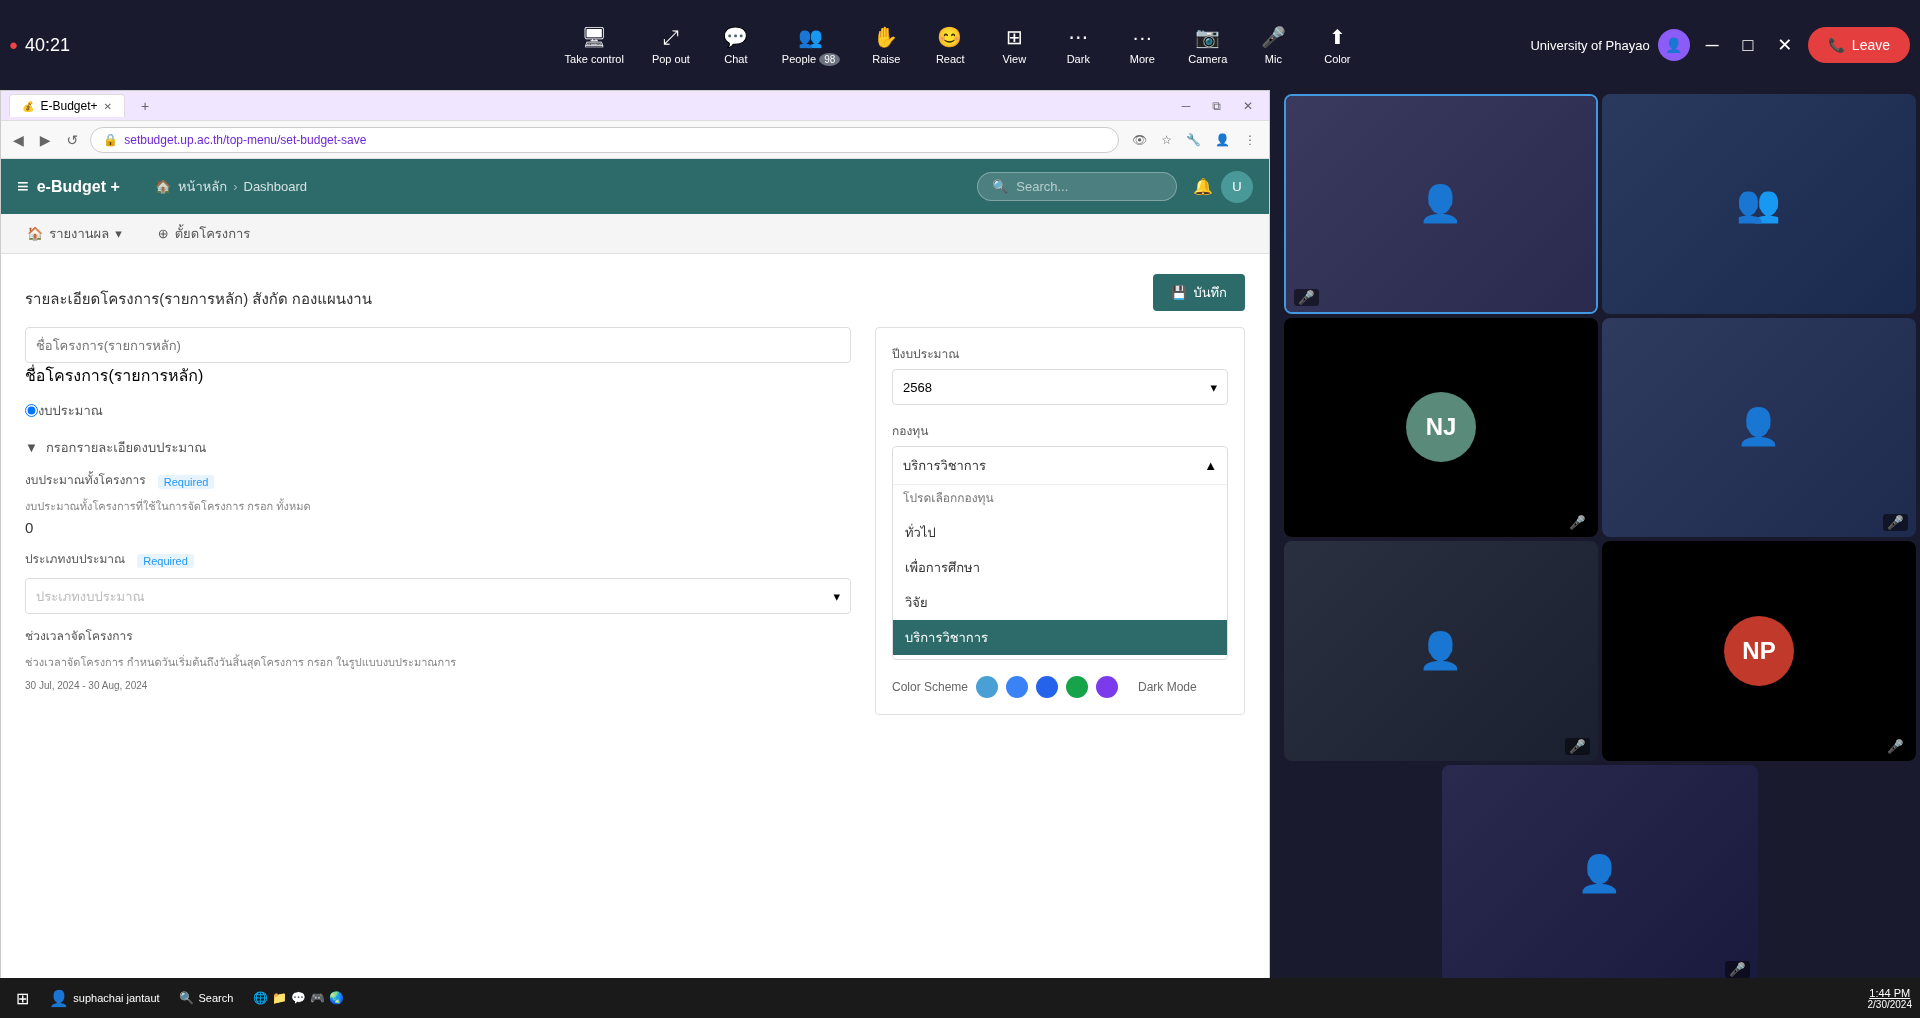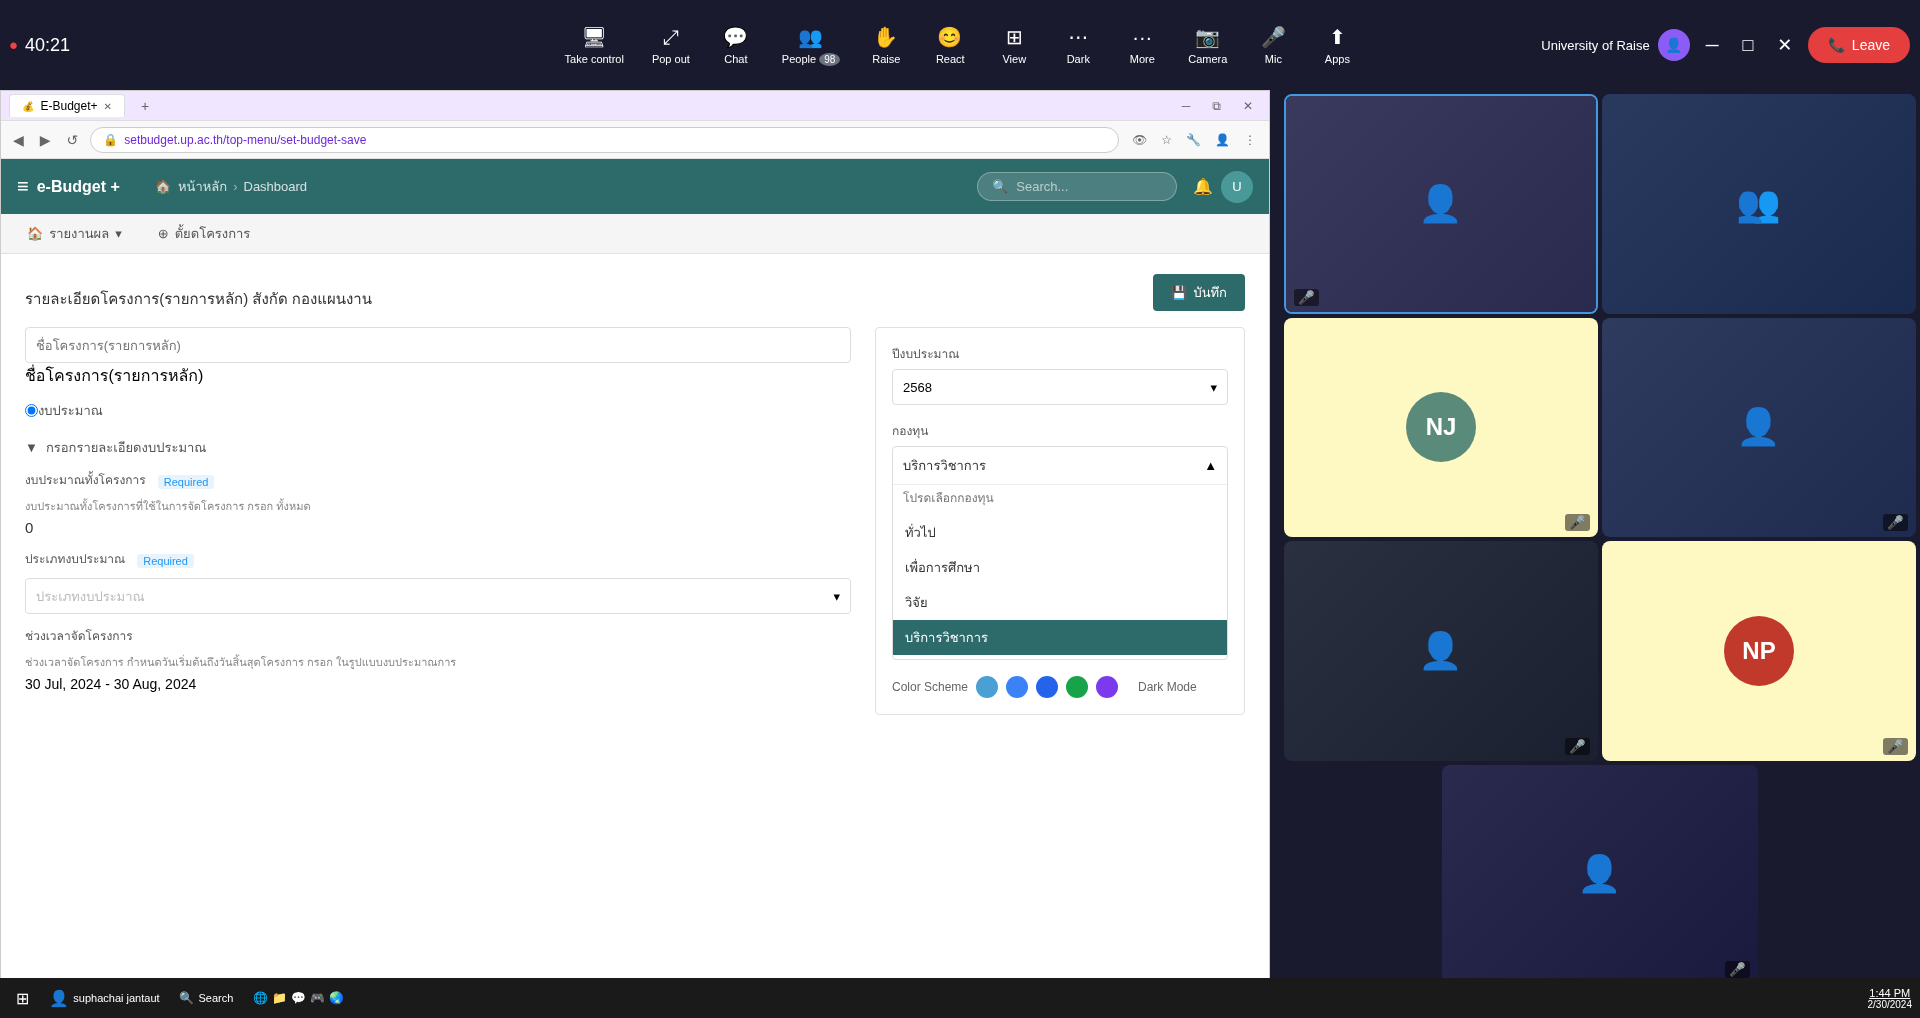--- a/index.html
+++ b/index.html
@@ -113,21 +113,21 @@
     .radio-group { display: flex; align-items: center; gap: 0; margin: 12px 0; }
     .radio-label { font-size: 13px; color: #555; }
 
     .section-header {
       display: flex; align-items: center; gap: 8px; color: #555;
       font-size: 13px; margin: 16px 0 12px; cursor: pointer;
     }
 
     .sub-field { margin-bottom: 12px; }
     .sub-label { font-size: 12px; color: #555; margin-bottom: 4px; }
-    .field-value { font-size: 14px; color: #000000; }
+    .field-value { font-size: 10px; color: #737373; }
     .required-badge {
       background: #e8f4fd; color: #2196F3; font-size: 11px;
       padding: 1px 6px; border-radius: 3px; margin-left: 6px;
     }
 
     .select-field {
       width: 100%; height: 36px; border: 1px solid #ddd; border-radius: 4px;
       padding: 0 10px; font-size: 13px; display: flex; align-items: center;
       justify-content: space-between; cursor: pointer; background: white;
     }
@@ -135,21 +135,21 @@
     
     .right-panel {
       position: absolute; top: 0; left: 1280px; width: 640px; height: 928px;
       background: #1a1a2e; display: flex; flex-direction: column;
     }
     .participants-grid {
       display: grid; grid-template-columns: 1fr 1fr; gap: 4px;
       padding: 4px; flex: 1; overflow: hidden;
     }
     .participant-card {
-      background: #fef9c3; border-radius: 8px; position: relative;
+      background: #000000; border-radius: 8px; position: relative;
       overflow: hidden; display: flex; align-items: center; justify-content: center;
       min-height: 140px;
     }
     .participant-card.active-speaker { border: 2px solid #4299e1; }
     .participant-avatar {
       width: 60px; height: 60px; border-radius: 50%;
       display: flex; align-items: center; justify-content: center;
       font-size: 22px; font-weight: 600; color: white;
     }
     .pagination {
@@ -250,26 +250,26 @@
     <button class="tool-btn">
       <span class="icon" style="color:#ef4444;">📷</span>
       <span>Camera</span>
     </button>
     <button class="tool-btn">
       <span class="icon" style="color:#ef4444;">🎤</span>
       <span>Mic</span>
     </button>
     <button class="tool-btn">
       <span class="icon">⬆</span>
-      <span>Apps</span>
+      <span>Color</span>
     </button>
   </div>
 
   <div class="toolbar-right">
-    <span style="color:white;font-size:13px;">University of Raise</span>
+    <span style="color:white;font-size:13px;">University of Phayao</span>
     <div style="width:32px;height:32px;border-radius:50%;background:#8b5cf6;overflow:hidden;display:flex;align-items:center;justify-content:center;">
       <span style="color:white;font-size:14px;">👤</span>
     </div>
     <button class="tool-btn" style="font-size:18px;min-width:auto;padding:4px 8px;">─</button>
     <button class="tool-btn" style="font-size:18px;min-width:auto;padding:4px 8px;">□</button>
     <button class="tool-btn" style="font-size:18px;min-width:auto;padding:4px 8px;">✕</button>
     <button class="leave-btn">
       <span>📞</span>
       <span>Leave</span>
     </button>

